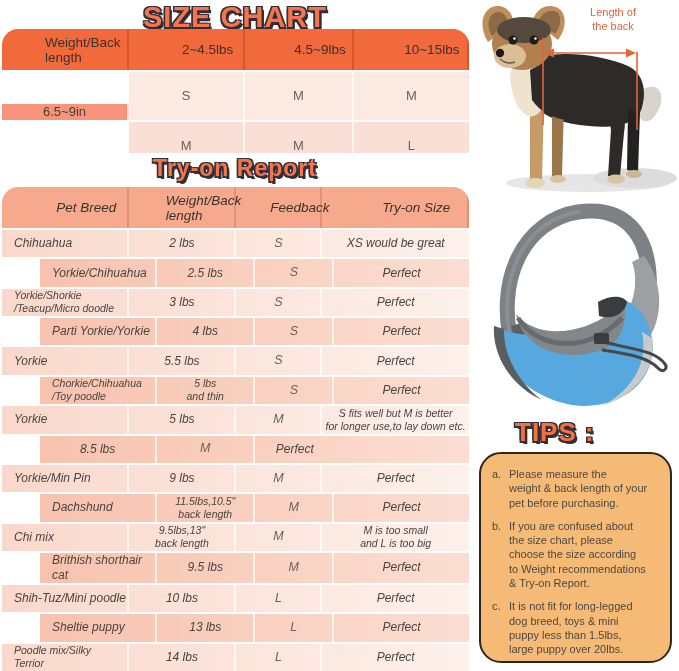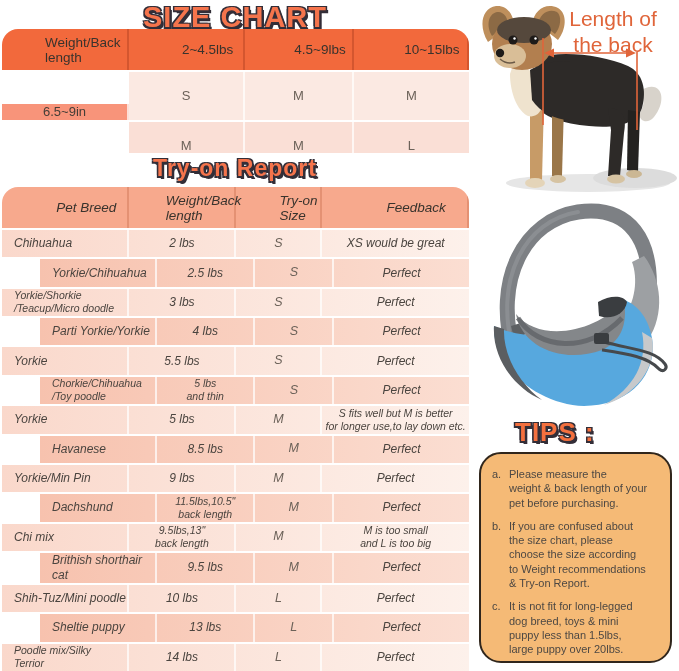--- a/index.html
+++ b/index.html
@@ -46,21 +46,21 @@
   .sc-row .cell:last-child,.tr-row .cell:last-child{border-right:none;}
   .cell.c0{font-size:13px;color:#453e37;}
   .cell.cv{color:#6c6259;font-size:13px;}
   .cell.breed{justify-content:flex-start;text-align:left;padding-left:12px;}
   .cell.sz{color:#6c6259;font-size:12.5px;}
   .cell.small{font-size:10.5px;}
 
   
   #dog-area{position:absolute;left:470px;top:0;width:209px;height:196px;}
   #back-length-label{position:absolute;left:555px;top:6px;width:116px;text-align:center;
-      font-size:21px;color:#E0653A;line-height:1.25;white-space:pre-line;}
+      font-size:11px;color:#E0653A;line-height:1.25;white-space:pre-line;}
 
   
   #bag-area{position:absolute;left:478px;top:198px;width:196px;height:222px;}
 
   
   #tips-box{position:absolute;left:479px;top:452px;width:193px;height:211px;box-sizing:border-box;
     background:#F5BA76;border:2.5px solid #30261C;border-radius:22px;padding:13px 6px 6px 11px;}
   .tip{display:flex;margin-bottom:9px;font-size:11px;color:#4d4843;line-height:1.3;}
   .tip .lbl{width:17px;flex:none;}
   .tip .txt{white-space:pre-line;}
@@ -99,22 +99,22 @@
           <div class="cell cv">L</div>
           <div class="cell cv">L</div>
         </div>
       </div>
   </div>
 
   <div id="tryon-table" class="ptable">
     <div class="thead">
       <div class="th">Pet Breed</div>
       <div class="th">Weight/Back length</div>
+      <div class="th">Feedback</div>
       <div class="th">Try-on Size</div>
-      <div class="th">Feedback</div>
     </div>
     <div class="tbody">
         <div class="tr-row light">
           <div class="cell breed">Chihuahua</div>
           <div class="cell wt">2 lbs</div>
           <div class="cell sz">S</div>
           <div class="cell fb">XS would be great</div>
         </div>
         <div class="tr-row dark">
           <div class="cell breed">Yorkie/Chihuahua</div>
@@ -150,21 +150,20 @@
           <div class="cell fb">Perfect</div>
         </div>
         <div class="tr-row light">
           <div class="cell breed">Yorkie</div>
           <div class="cell wt">5 lbs</div>
           <div class="cell sz">M</div>
           <div class="cell fb small">S fits well but M is better
 for longer use,to lay down etc.</div>
         </div>
         <div class="tr-row dark">
-          <div class="cell breed">Havanese</div>
           <div class="cell wt">8.5 lbs</div>
           <div class="cell sz">M</div>
           <div class="cell fb">Perfect</div>
         </div>
         <div class="tr-row light">
           <div class="cell breed">Yorkie/Min Pin</div>
           <div class="cell wt">9 lbs</div>
           <div class="cell sz">M</div>
           <div class="cell fb">Perfect</div>
         </div>

